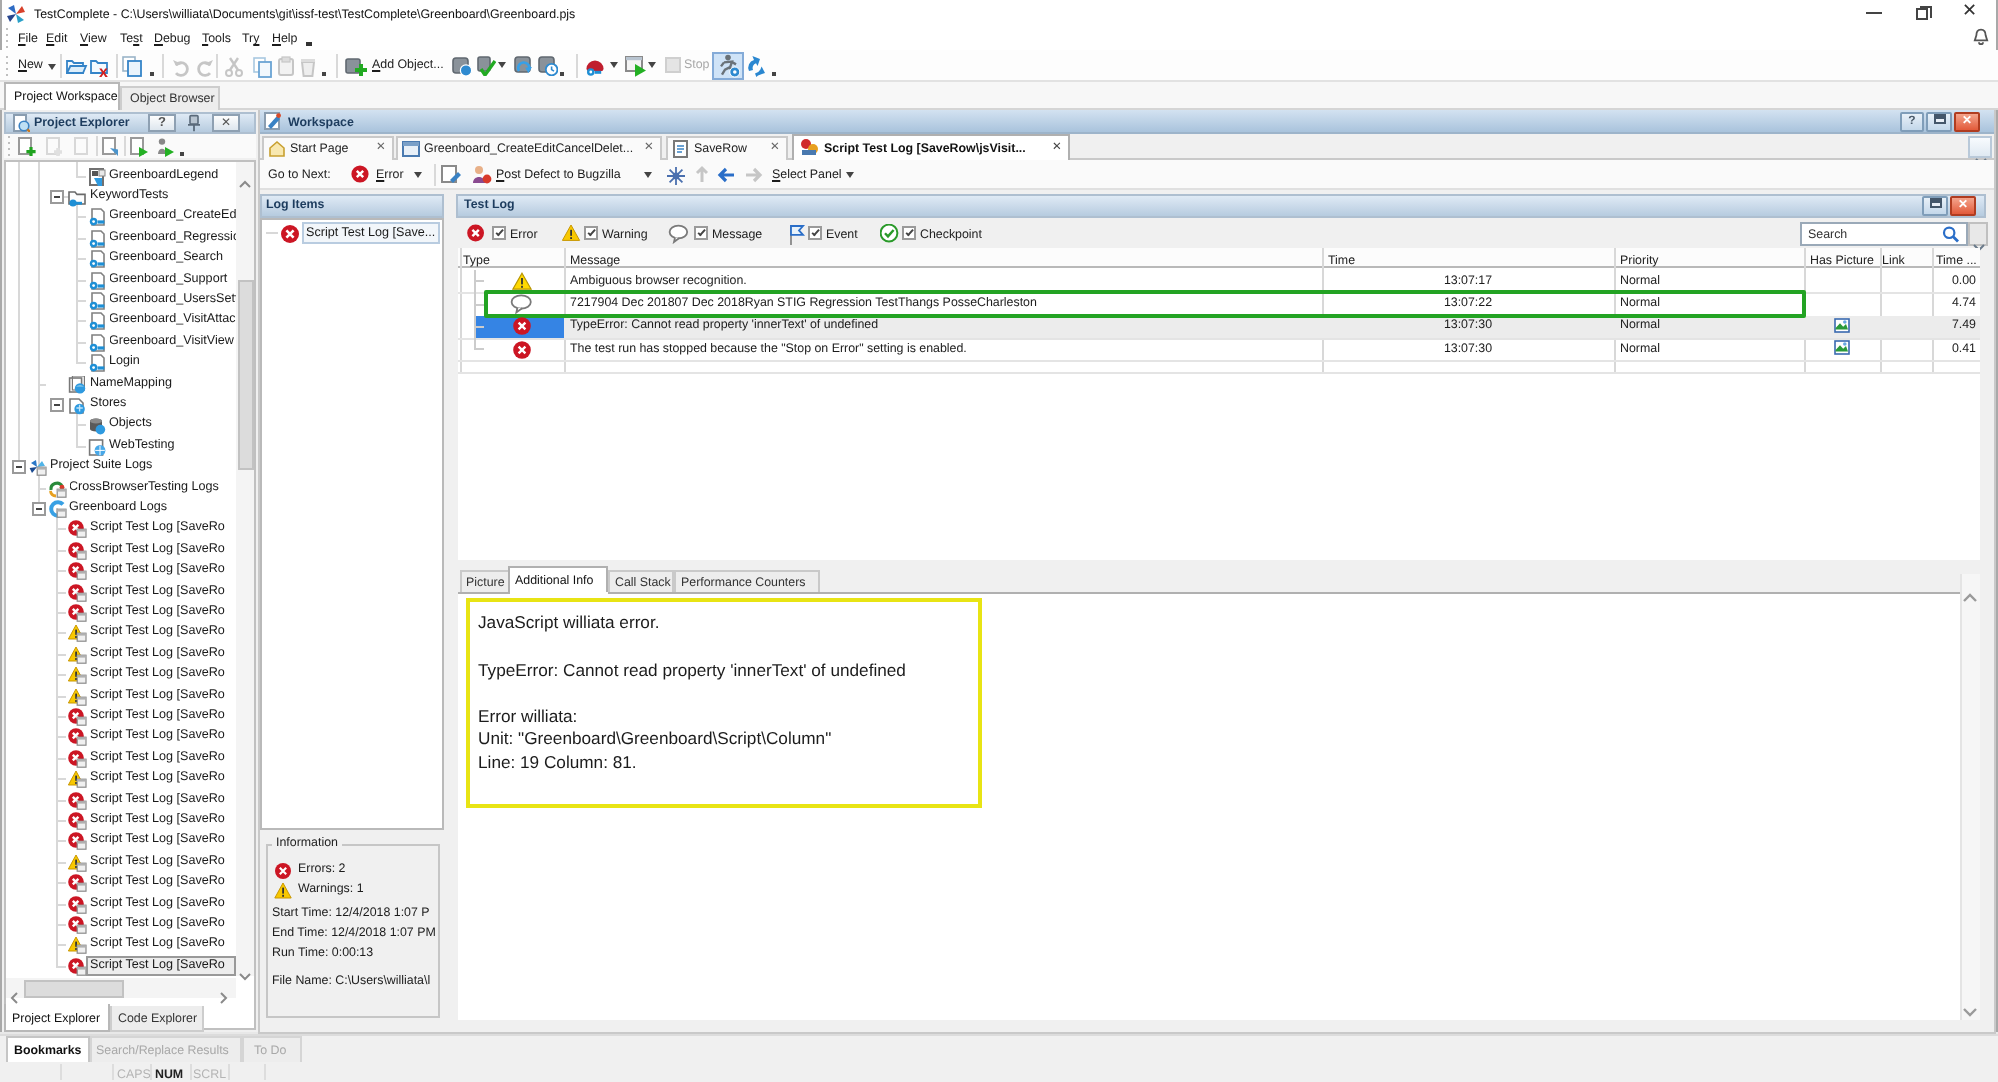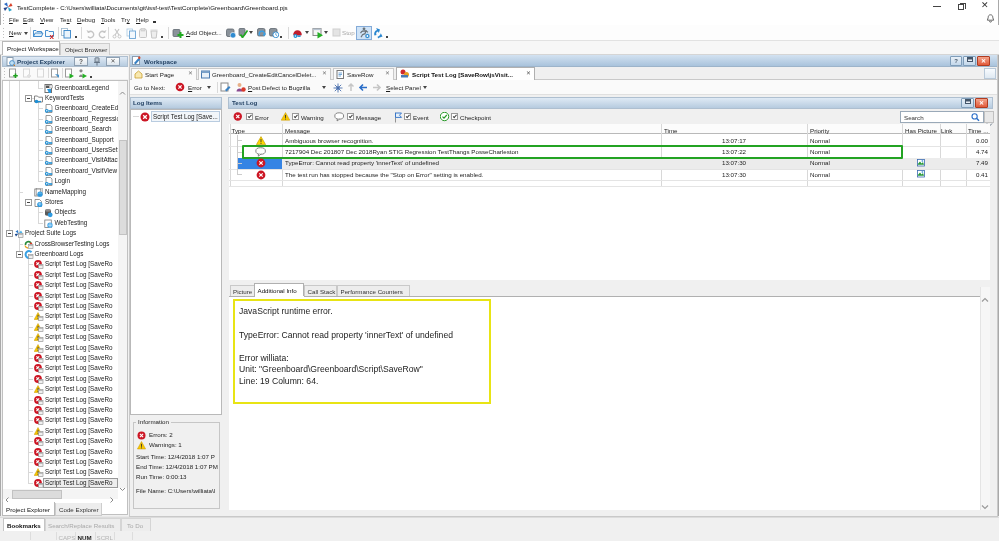--- a/index.html
+++ b/index.html
@@ -775,25 +775,25 @@
 <div class="ab t7" style="left:233.0px;top:286.5px;color:#333;">Picture</div>
 <div class="ab" style="left:254px;top:283px;width:50px;height:13px;background:#fff;border:1px solid #b0b0b0;border-bottom:none;z-index:2;"></div>
 <div class="ab t7" style="left:257.5px;top:286px;color:#111;z-index:3;">Additional Info</div>
 <div class="ab" style="left:304px;top:284.5px;width:33px;height:11.5px;background:#ededed;border:1px solid #c9c9c9;border-bottom:none;"></div>
 <div class="ab t7" style="left:307.5px;top:286.5px;color:#333;">Call Stack</div>
 <div class="ab" style="left:337px;top:284.5px;width:72.5px;height:11.5px;background:#ededed;border:1px solid #c9c9c9;border-bottom:none;"></div>
 <div class="ab t7" style="left:340.5px;top:286.5px;color:#333;">Performance Counters</div>
 <div class="ab" style="left:229px;top:296px;width:761px;height:214px;background:#fff;border-top:1px solid #b0b0b0;"></div>
 <div class="ab" style="left:254.5px;top:295.5px;width:49px;height:2px;background:#fff;z-index:2;"></div>
 <div class="ab" style="left:233px;top:298.5px;width:258px;height:105px;background:#fff;border:2px solid #e8e414;"></div>
-<div class="ab" style="left:239px;top:306px;font-size:8.6px;line-height:11px;color:#1c1c1c;white-space:nowrap;">JavaScript runtime error.</div>
+<div class="ab" style="left:239px;top:306px;font-size:8.6px;line-height:11px;color:#1c1c1c;white-space:nowrap;">JavaScript williata error.</div>
 <div class="ab" style="left:239px;top:330px;font-size:8.6px;line-height:11px;color:#1c1c1c;white-space:nowrap;">TypeError: Cannot read property 'innerText' of undefined</div>
 <div class="ab" style="left:239px;top:352.5px;font-size:8.6px;line-height:11px;color:#1c1c1c;white-space:nowrap;">Error williata:</div>
-<div class="ab" style="left:239px;top:364px;font-size:8.6px;line-height:11px;color:#1c1c1c;white-space:nowrap;">Unit: "Greenboard\Greenboard\Script\SaveRow"</div>
-<div class="ab" style="left:239px;top:375.5px;font-size:8.6px;line-height:11px;color:#1c1c1c;white-space:nowrap;">Line: 19 Column: 64.</div>
+<div class="ab" style="left:239px;top:364px;font-size:8.6px;line-height:11px;color:#1c1c1c;white-space:nowrap;">Unit: "Greenboard\Greenboard\Script\Column"</div>
+<div class="ab" style="left:239px;top:375.5px;font-size:8.6px;line-height:11px;color:#1c1c1c;white-space:nowrap;">Line: 19 Column: 81.</div>
 <div class="ab" style="left:980px;top:287px;width:10px;height:223px;background:#f6f6f6;border-left:1px solid #e4e4e4;"></div>
 <div class="ab" style="left:981px;top:290px;"><svg width="8" height="7">
       <path d="M1 4.5 L4 1.5 L7 4.5" stroke="#9a9a9a" stroke-width="1.2" fill="none"></path>
     </svg></div>
 <div class="ab" style="left:981px;top:497px;"><svg width="8" height="7">
       <path d="M1 1.5 L4 4.5 L7 1.5" stroke="#9a9a9a" stroke-width="1.2" fill="none"></path>
     </svg></div>
 <div class="ab" style="left:0;top:517px;width:999px;height:14px;background:#f0f0f0;border-top:1px solid #dcdcdc;"></div>
 <div class="ab" style="left:45px;top:518px;width:76px;height:13px;background:#ededed;border:1px solid #d5d5d5;border-bottom:none;"></div>
 <div class="ab t7" style="left:48px;top:520.5px;color:#a8a8a8;">Search/Replace Results</div>

